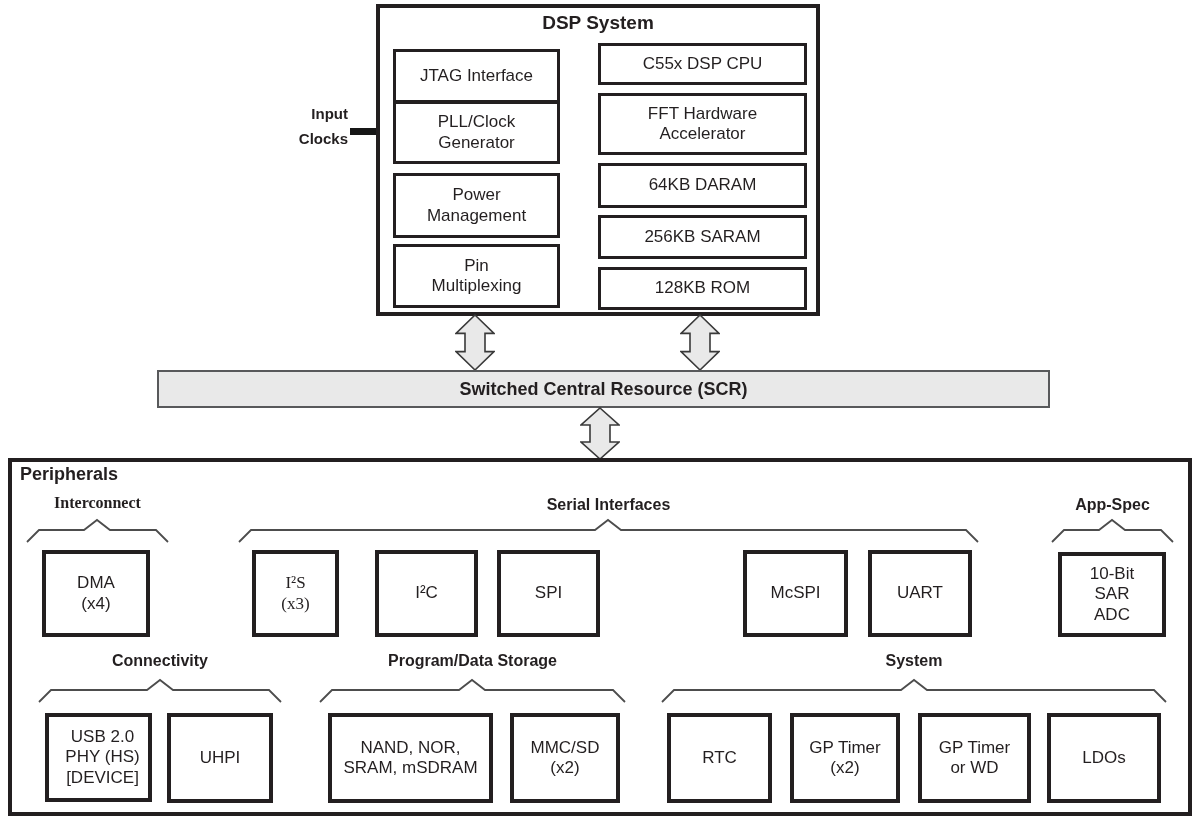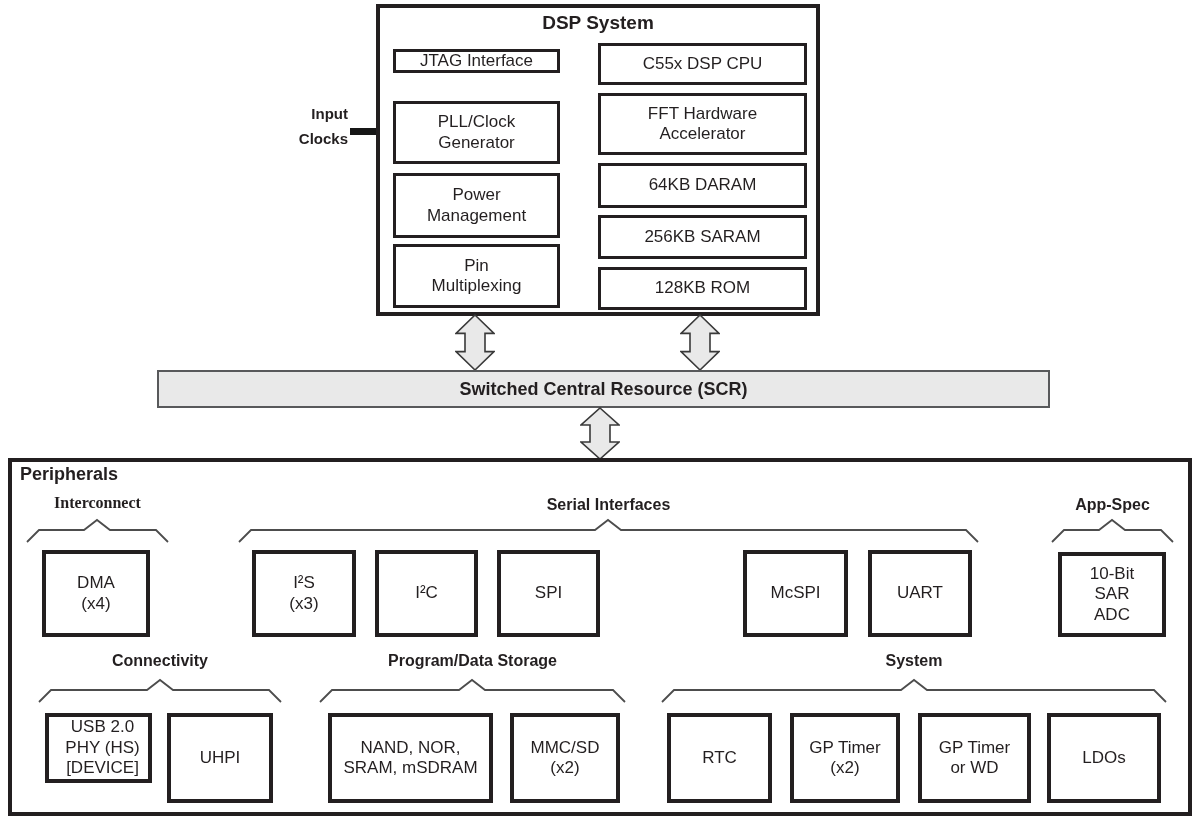--- a/index.html
+++ b/index.html
@@ -34,21 +34,21 @@
 
   <div class="input-clocks abs" style="left:230px;top:101px;width:118px;">Input
 Clocks</div>
   <svg class="abs" style="left:350px;top:117px;" width="47" height="29" viewBox="0 0 47 29">
     <path d="M0,11 H27 V3 L46,14.5 L27,26 V18 H0 Z" fill="#161616"></path>
   </svg>
 
   <div class="outer" style="left:376px;top:4px;width:444px;height:312px;padding-left:21px;">
     <div class="dsp-title">DSP System</div>
 
-    <div class="blk thin" style="left:13px;top:41px;width:167px;height:24px;">JTAG Interface</div>
+    <div class="blk thin" style="left:13px;top:41px;width:167px;height:54px;">JTAG Interface</div>
     <div class="blk thin" style="left:13px;top:93px;width:167px;height:63px;">PLL/Clock
 Generator</div>
     <div class="blk thin" style="left:13px;top:165px;width:167px;height:65px;">Power
 Management</div>
     <div class="blk thin" style="left:13px;top:236px;width:167px;height:64px;">Pin
 Multiplexing</div>
 
     <div class="blk thin" style="left:218px;top:35px;width:209px;height:42px;">C55x DSP CPU</div>
     <div class="blk thin" style="left:218px;top:85px;width:209px;height:62px;">FFT Hardware
 Accelerator</div>
@@ -82,21 +82,21 @@
     </svg>
     <svg class="abs" style="left:225px;top:56px;" width="743" height="26" viewBox="0 0 743 26">
       <path d="M2,24 L14,12 H358 L371,2 L384,12 H729 L741,24" fill="none" stroke="#4d4d4d" stroke-width="1.8"></path>
     </svg>
     <svg class="abs" style="left:1038px;top:56px;" width="125" height="26" viewBox="0 0 125 26">
       <path d="M2,24 L14,12 H49 L62,2 L75,12 H111 L123,24" fill="none" stroke="#4d4d4d" stroke-width="1.8"></path>
     </svg>
 
     <div class="blk" style="left:30px;top:88px;width:108px;height:87px;">DMA
 (x4)</div>
-    <div class="blk" style="left:240px;top:88px;width:104px;height:87px;">I²S
+    <div class="blk" style="left:240px;top:88px;width:87px;height:87px;font-family:Liberation Serif, serif;">I²S
 (x3)</div>
     <div class="blk" style="left:363px;top:88px;width:103px;height:87px;">I²C</div>
     <div class="blk" style="left:485px;top:88px;width:103px;height:87px;">SPI</div>
     <div class="blk" style="left:731px;top:88px;width:105px;height:87px;">McSPI</div>
     <div class="blk" style="left:856px;top:88px;width:104px;height:87px;">UART</div>
     <div class="blk" style="left:1046px;top:90px;width:108px;height:85px;">10-Bit
 SAR
 ADC</div>
 
     <div class="sec-label" style="left:25px;top:190px;width:246px;">Connectivity</div>
@@ -106,21 +106,21 @@
     <svg class="abs" style="left:25px;top:216px;" width="246" height="26" viewBox="0 0 246 26">
       <path d="M2,24 L14,12 H110 L123,2 L136,12 H232 L244,24" fill="none" stroke="#4d4d4d" stroke-width="1.8"></path>
     </svg>
     <svg class="abs" style="left:306px;top:216px;" width="309" height="26" viewBox="0 0 309 26">
       <path d="M2,24 L14,12 H141 L154,2 L167,12 H295 L307,24" fill="none" stroke="#4d4d4d" stroke-width="1.8"></path>
     </svg>
     <svg class="abs" style="left:648px;top:216px;" width="508" height="26" viewBox="0 0 508 26">
       <path d="M2,24 L14,12 H241 L254,2 L267,12 H494 L506,24" fill="none" stroke="#4d4d4d" stroke-width="1.8"></path>
     </svg>
 
-    <div class="blk" style="left:33px;top:251px;width:107px;height:70px;padding-left:8px;">USB 2.0
+    <div class="blk" style="left:33px;top:251px;width:107px;height:89px;padding-left:8px;">USB 2.0
 PHY (HS)
 [DEVICE]</div>
     <div class="blk" style="left:155px;top:251px;width:106px;height:90px;">UHPI</div>
     <div class="blk" style="left:316px;top:251px;width:165px;height:90px;">NAND, NOR,
 SRAM, mSDRAM</div>
     <div class="blk" style="left:498px;top:251px;width:110px;height:90px;">MMC/SD
 (x2)</div>
     <div class="blk" style="left:655px;top:251px;width:105px;height:90px;">RTC</div>
     <div class="blk" style="left:778px;top:251px;width:110px;height:90px;">GP Timer
 (x2)</div>

